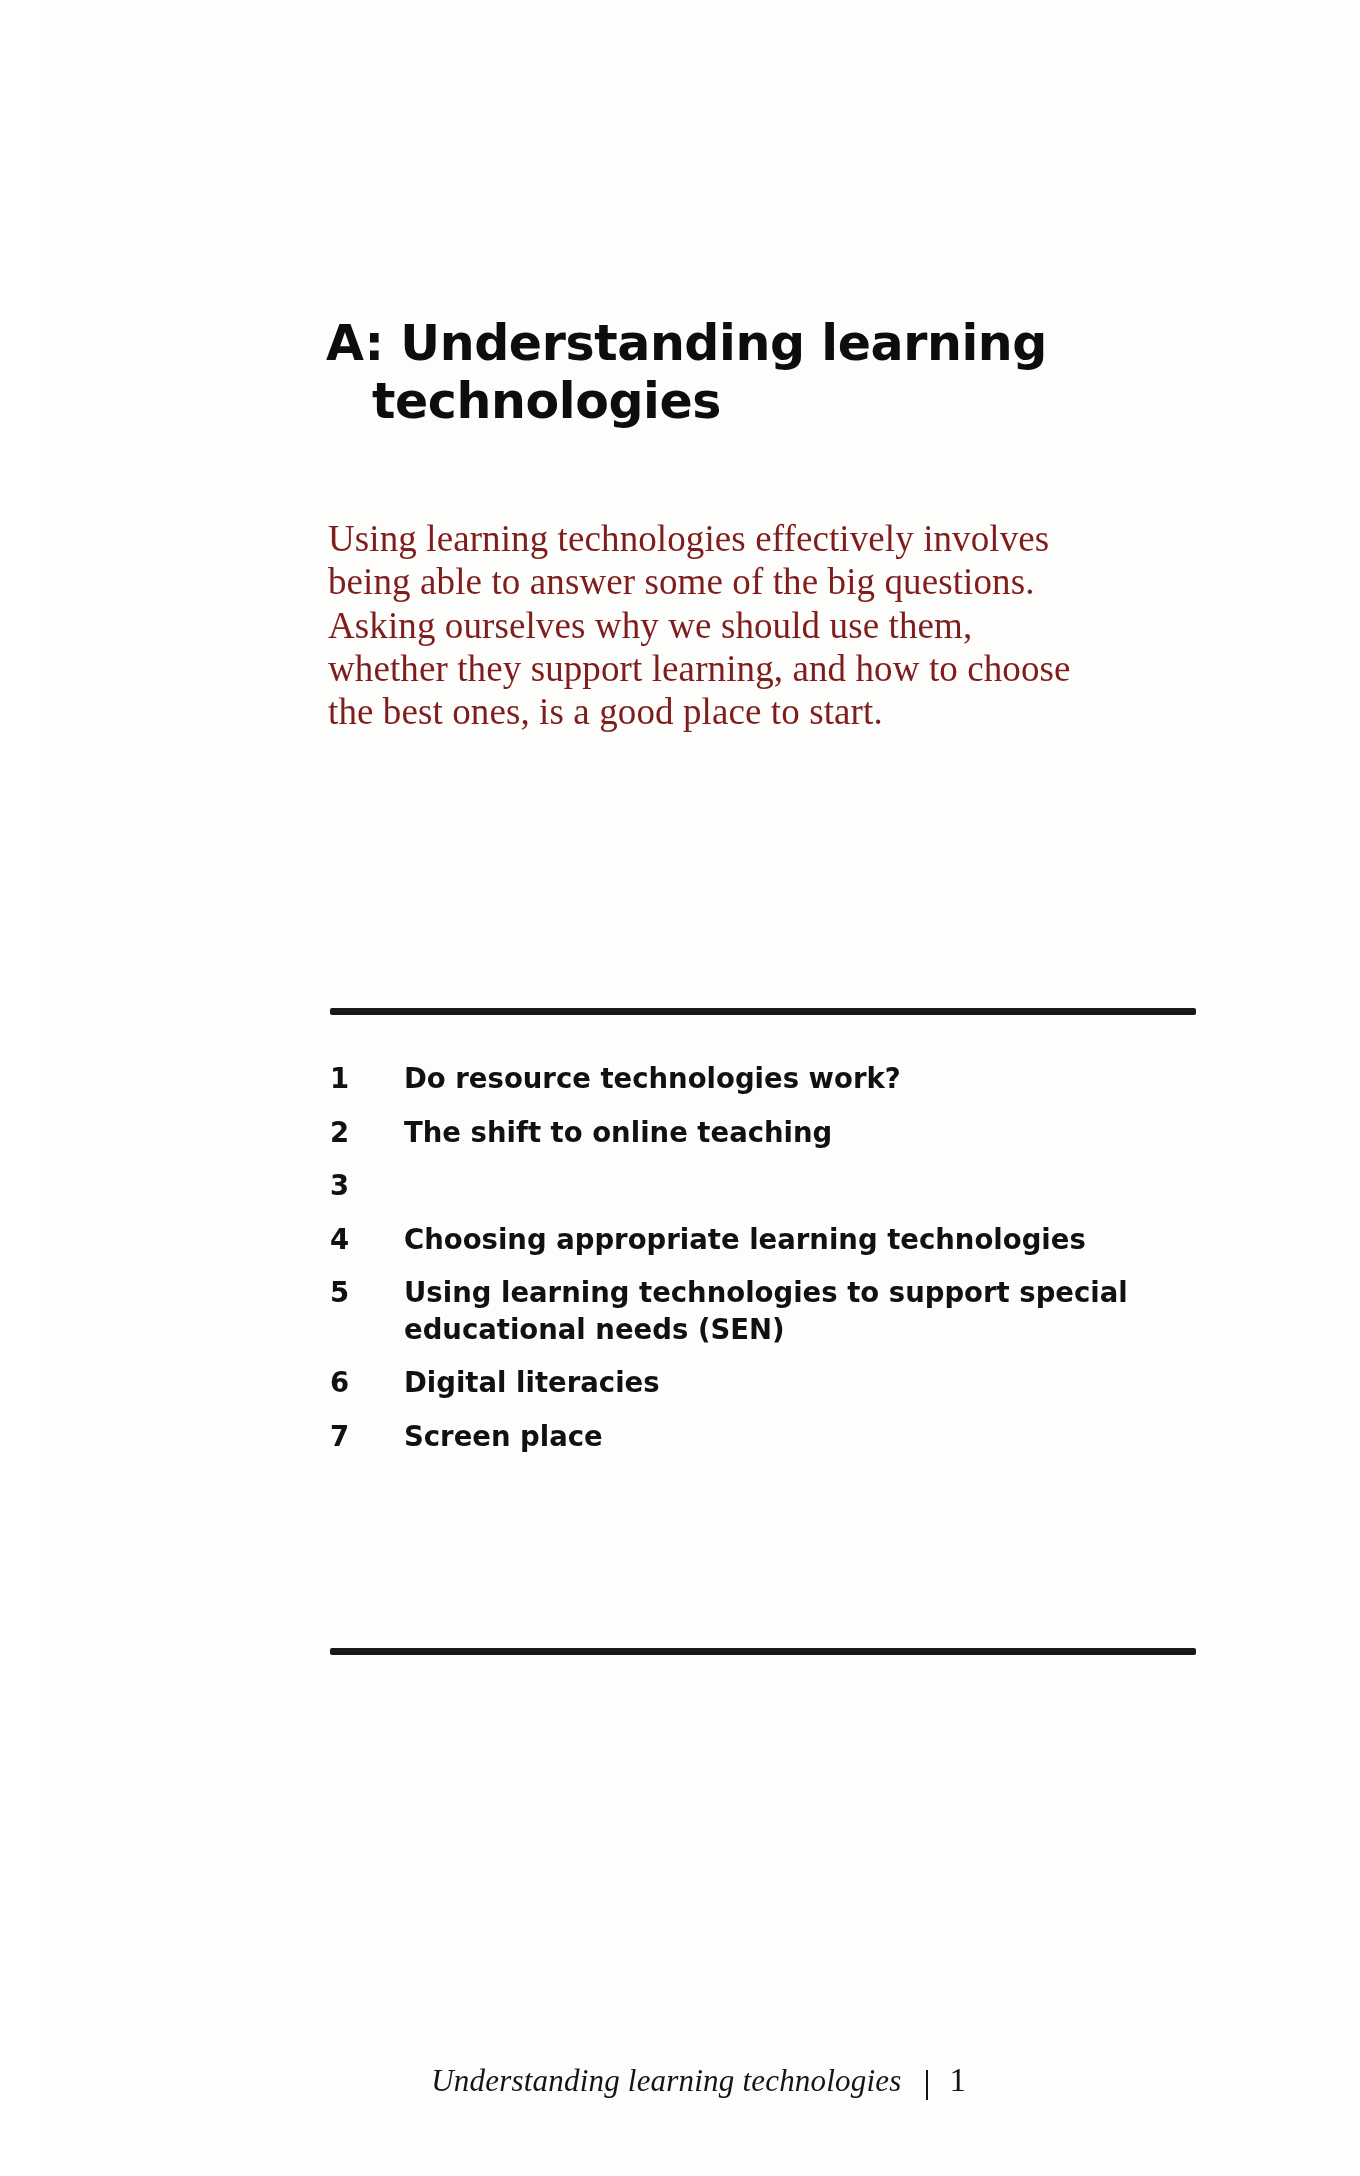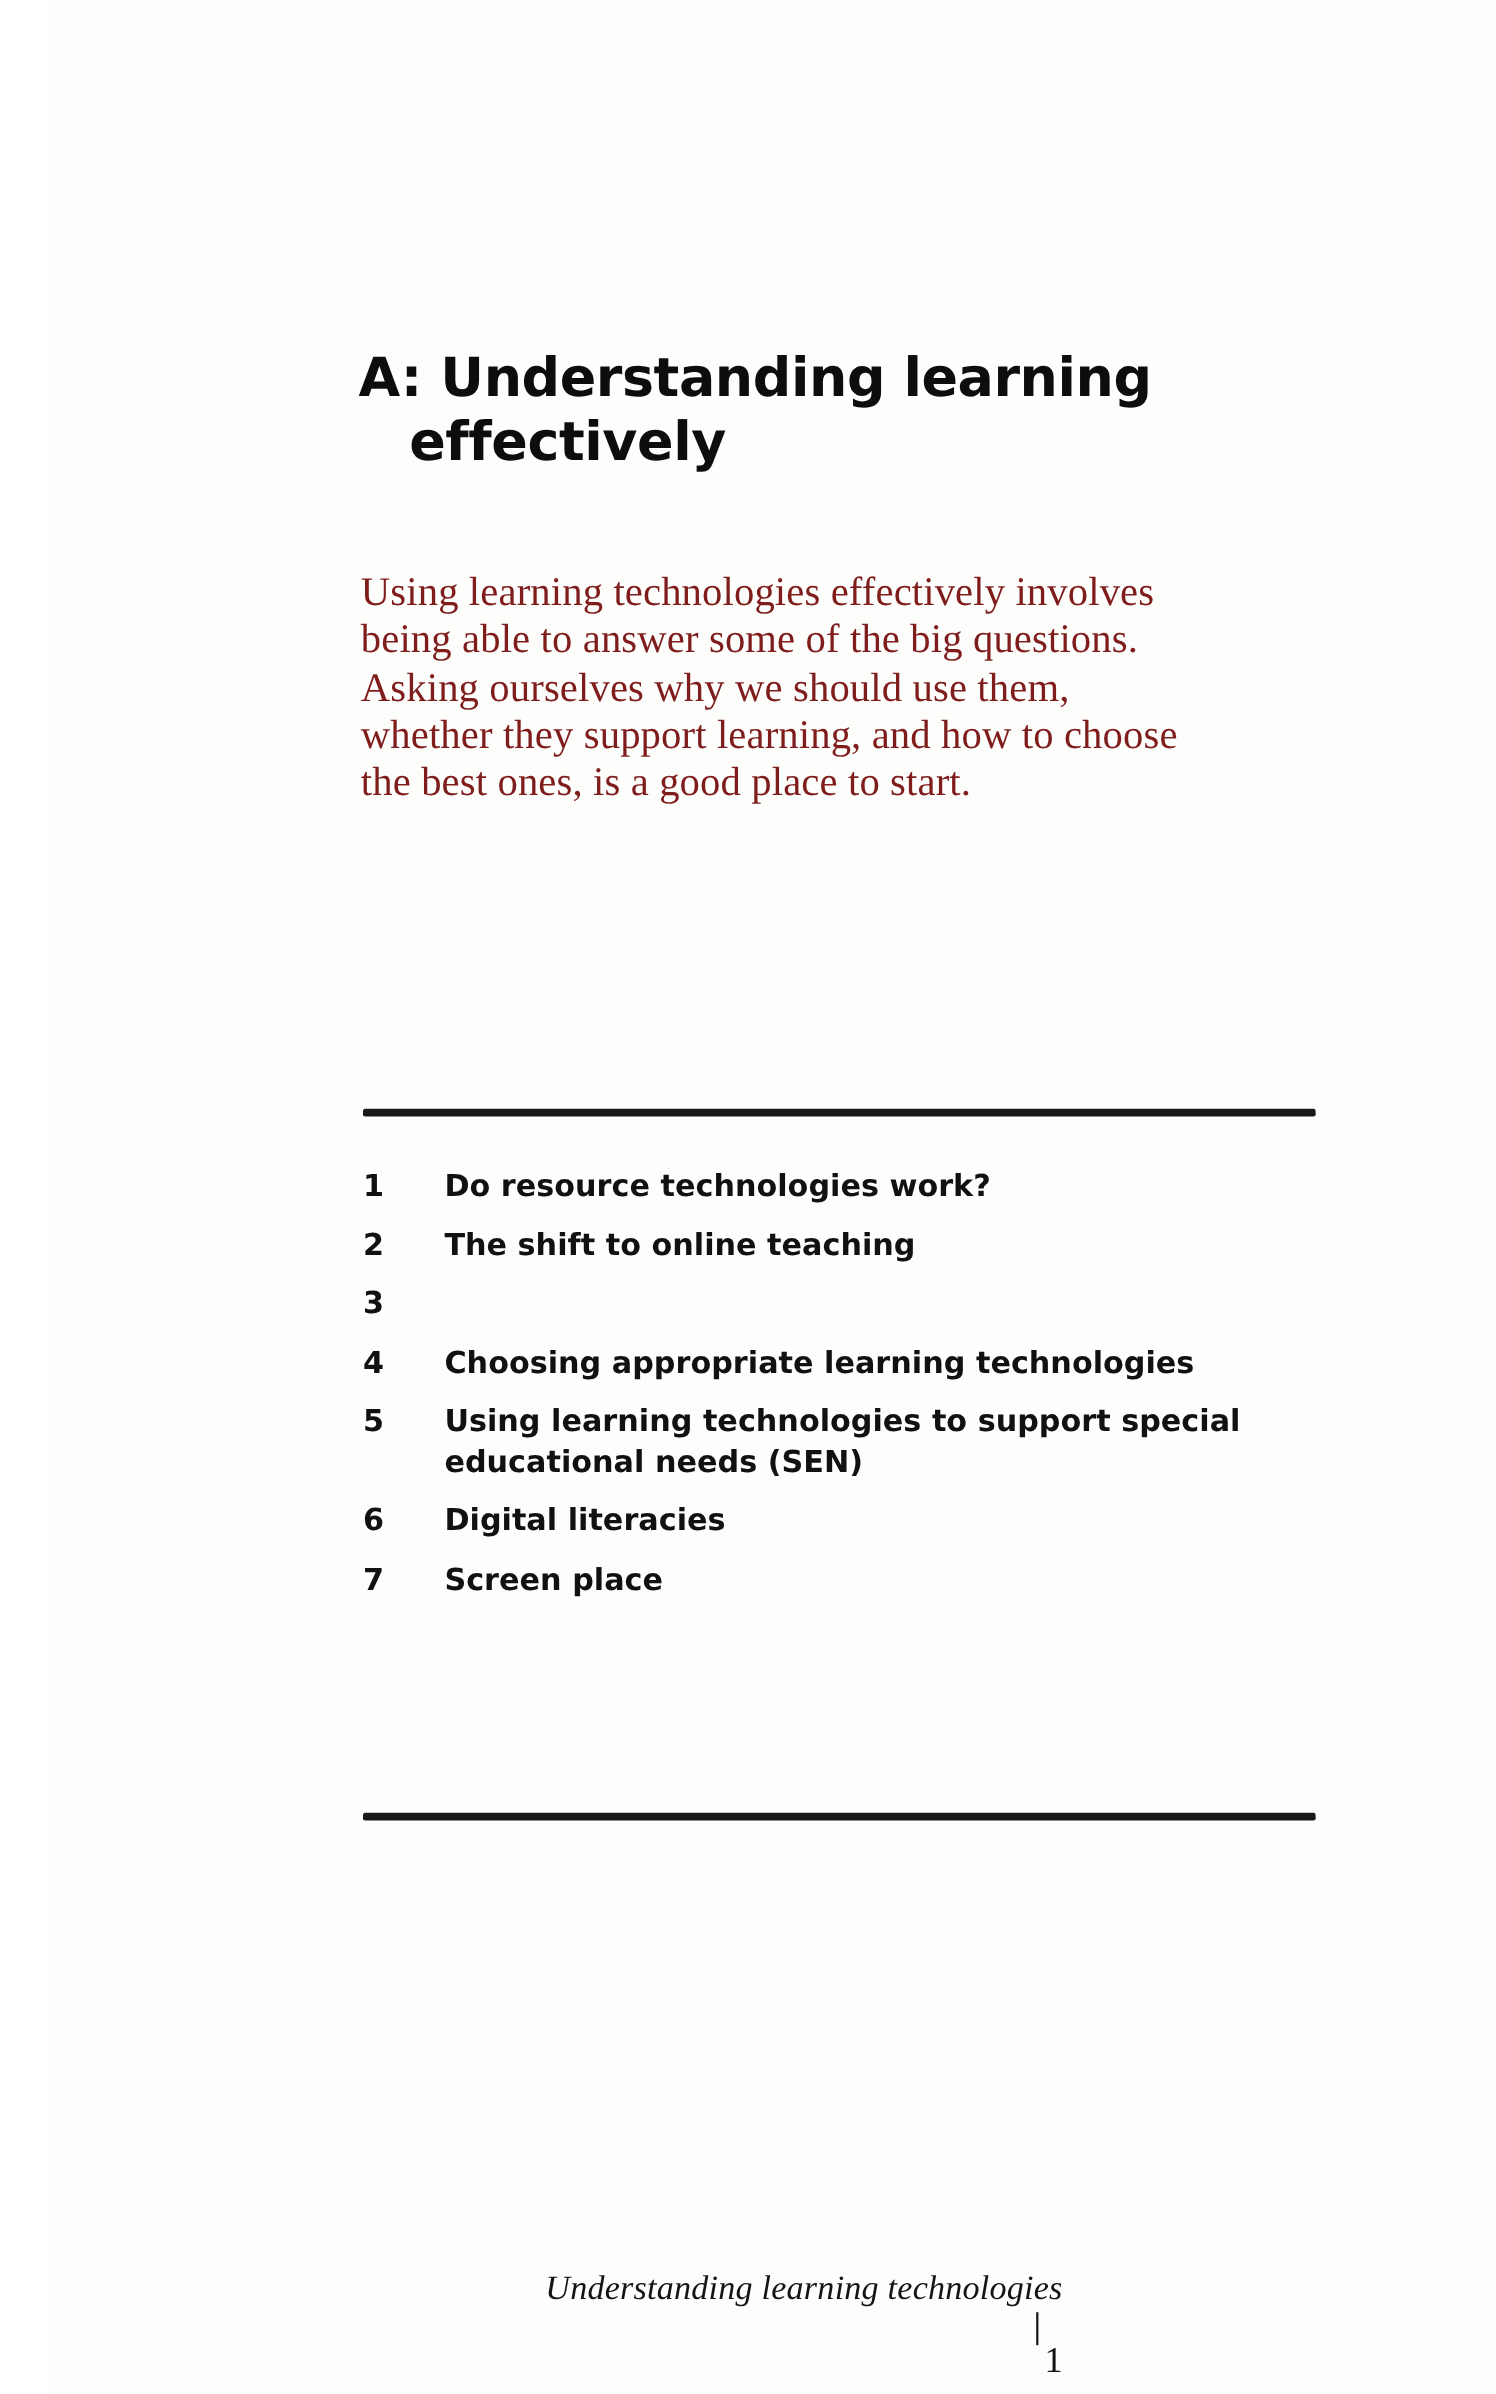--- a/index.html
+++ b/index.html
@@ -107,24 +107,23 @@
   }
 
   
   .footer {
     position: absolute;
     left: 0;
     top: 2062px;
     width: 1120px;
     display: flex;
     justify-content: flex-end;
-    align-items: flex-end;
+    align-items: center;
     padding-right: 196px;
     box-sizing: border-box;
-    flex-direction: column;
   }
   .footer-title {
     font-family: "Liberation Serif", serif;
     font-style: italic;
     font-size: 31px;
     color: #141414;
     letter-spacing: 0.2px;
   }
   .footer-sep {
     display: inline-block;
@@ -141,21 +140,21 @@
     color: #141414;
   }
 </style>
 </head>
 <body>
 
 <div class="page">
 
   <h1 class="chapter-title">
     <span>A: Understanding learning</span>
-    <span class="cont">effectively</span>
+    <span class="cont">technologies</span>
   </h1>
 
   <p class="intro">Using learning technologies effectively involves being able to answer some of the big questions. Asking ourselves why we should use them, whether they support learning, and how to choose the best ones, is a good place to start.</p>
 
   <div class="rule top"></div>
 
   <div class="toc">
     <div class="toc-item">
       <span class="toc-num">1</span>
       <span class="toc-label">Do resource technologies work?</span>

